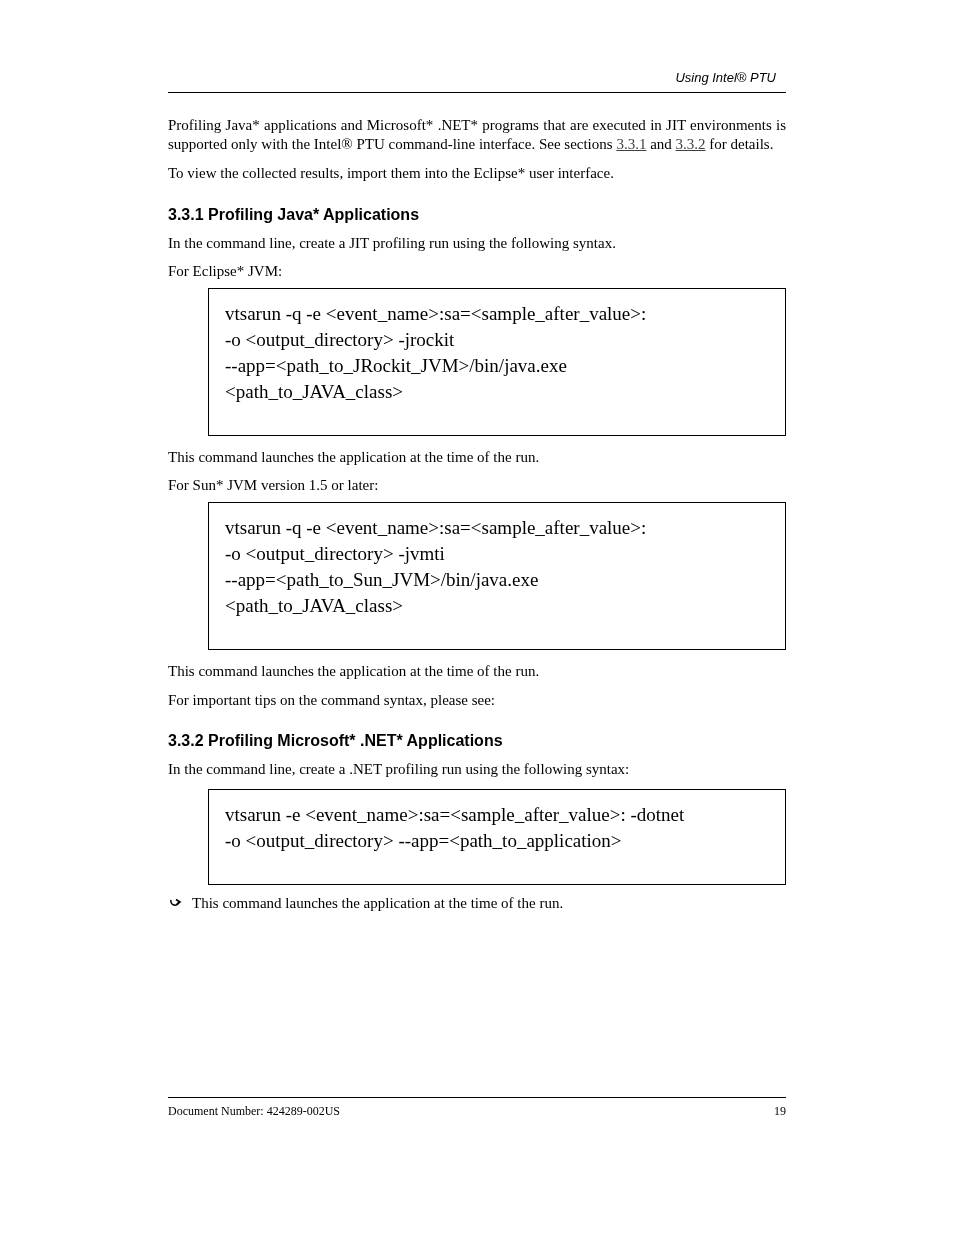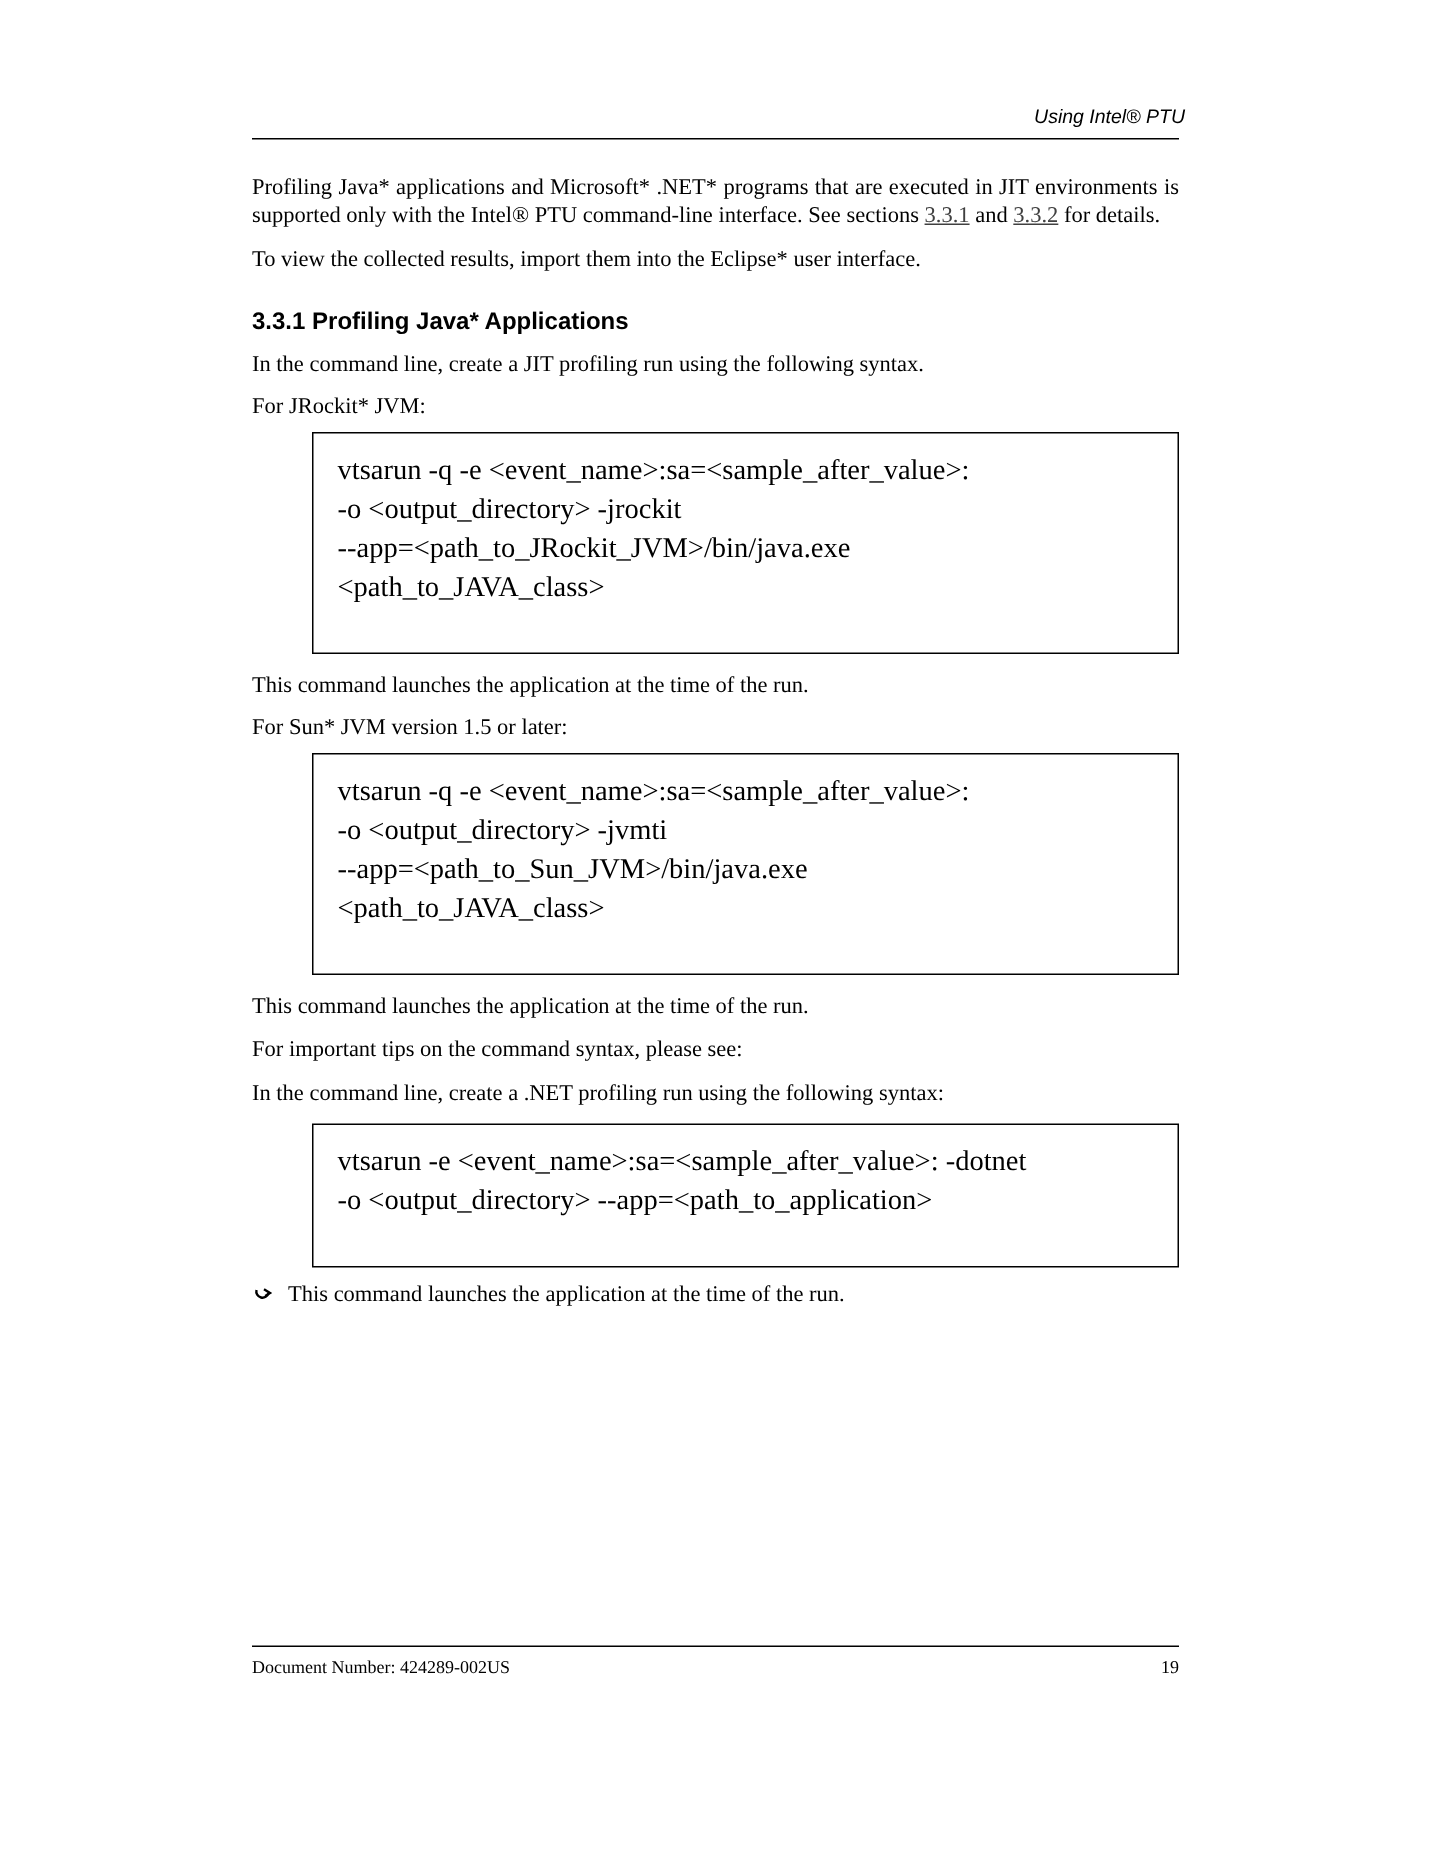--- a/index.html
+++ b/index.html
@@ -10,21 +10,21 @@
     position: relative;
     padding: 74px 168px 90px 168px;
   }
   .header-line {
     position: absolute;
     left: 168px; right: 168px; top: 92px;
     border-top: 1px solid #000;
   }
   .header-right {
     position: absolute;
-    right: 164px; top: 70px;
+    right: 178px; top: 70px;
     font-family: Arial, Helvetica, sans-serif;
     font-style: italic;
     font-size: 13px;
   }
   .content {
     position: absolute;
     left: 168px; right: 168px;
     top: 116px;
   }
   .section-heading {
@@ -103,37 +103,38 @@
     <p class="body-text">
       <span>Profiling Java* applications and Microsoft* .NET* programs that are executed in JIT environments is supported only with the Intel® PTU command-line interface. See sections </span><a href="#" class="link">3.3.1</a><span> and </span><a href="#" class="link">3.3.2</a><span> for details.</span>
     </p>
 
     <p class="body-text">To view the collected results, import them into the Eclipse* user interface.</p>
 
     <div class="subsection-heading">3.3.1  Profiling Java* Applications</div>
 
     <p class="body-text">In the command line, create a JIT profiling run using the following syntax.</p>
 
-    <p class="code-label">For JRockit* JVM:</p>
+    <p class="code-label">For Eclipse* JVM:</p>
     <pre class="code-box"><span>vtsarun -q -e &lt;event_name&gt;:sa=&lt;sample_after_value&gt;:</span>
 <span>-o &lt;output_directory&gt; -jrockit</span>
 <span>--app=&lt;path_to_JRockit_JVM&gt;/bin/java.exe</span>
 <span>&lt;path_to_JAVA_class&gt;</span></pre>
 
     <p class="body-text afterbox">This command launches the application at the time of the run.</p>
 
     <p class="code-label">For Sun* JVM version 1.5 or later:</p>
     <pre class="code-box"><span>vtsarun -q -e &lt;event_name&gt;:sa=&lt;sample_after_value&gt;:</span>
 <span>-o &lt;output_directory&gt; -jvmti</span>
 <span>--app=&lt;path_to_Sun_JVM&gt;/bin/java.exe</span>
 <span>&lt;path_to_JAVA_class&gt;</span></pre>
 
     <p class="body-text afterbox">This command launches the application at the time of the run.</p>
     <p class="body-text">For important tips on the command syntax, please see:</p>
 
+    <div class="subsection-heading">3.3.2  Profiling Microsoft* .NET* Applications</div>
 
     <p class="body-text">In the command line, create a .NET profiling run using the following syntax:</p>
 
     <pre class="code-box"><span>vtsarun -e &lt;event_name&gt;:sa=&lt;sample_after_value&gt;: -dotnet</span>
 <span>-o &lt;output_directory&gt; --app=&lt;path_to_application&gt;</span></pre>
 
     <div class="note-row">
       <span class="note-icon">
         <svg viewBox="0 0 14 14" width="14" height="14">
           <path d="M3 3 A4 4 0 1 0 11 5" fill="none" stroke="#000" stroke-width="1.6"></path>

